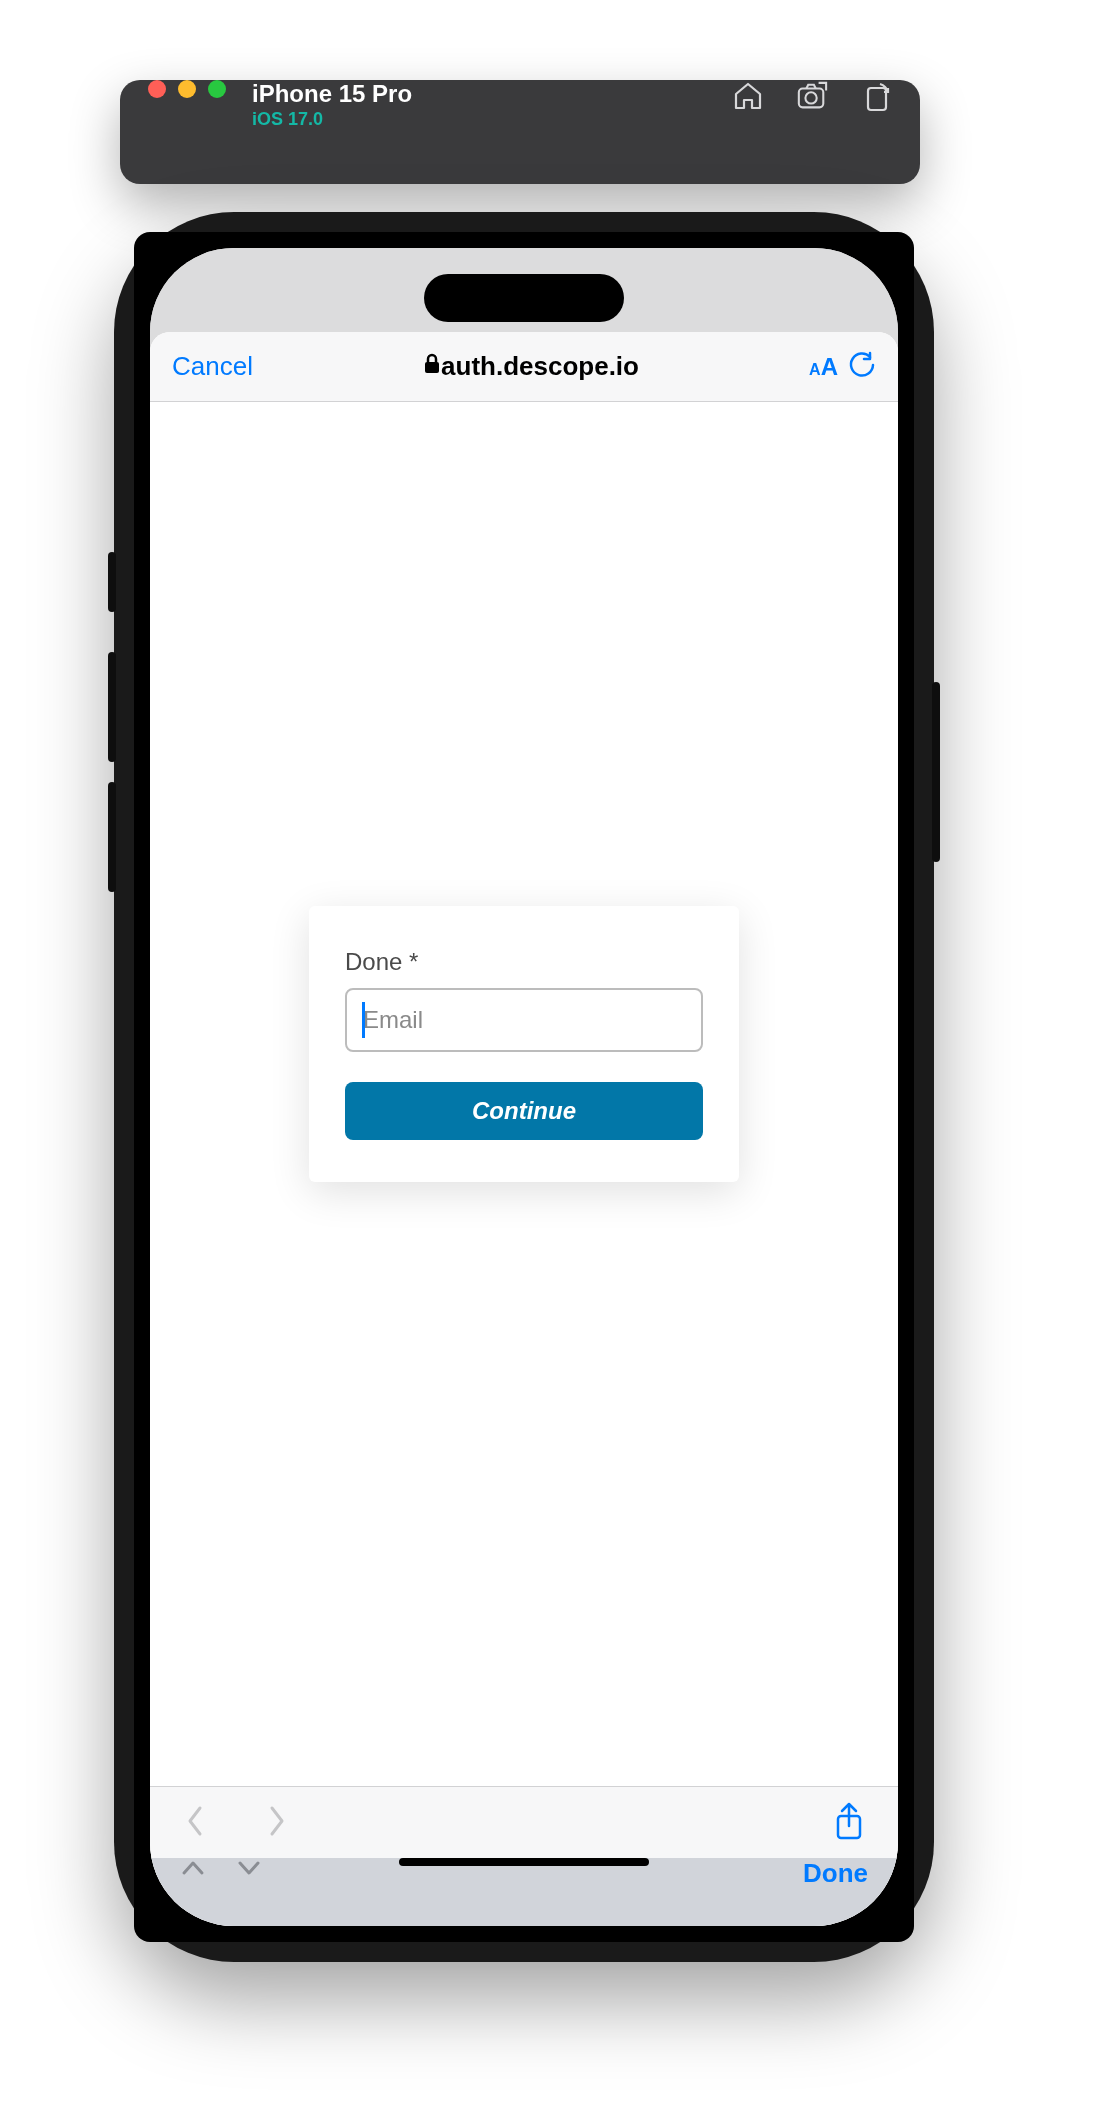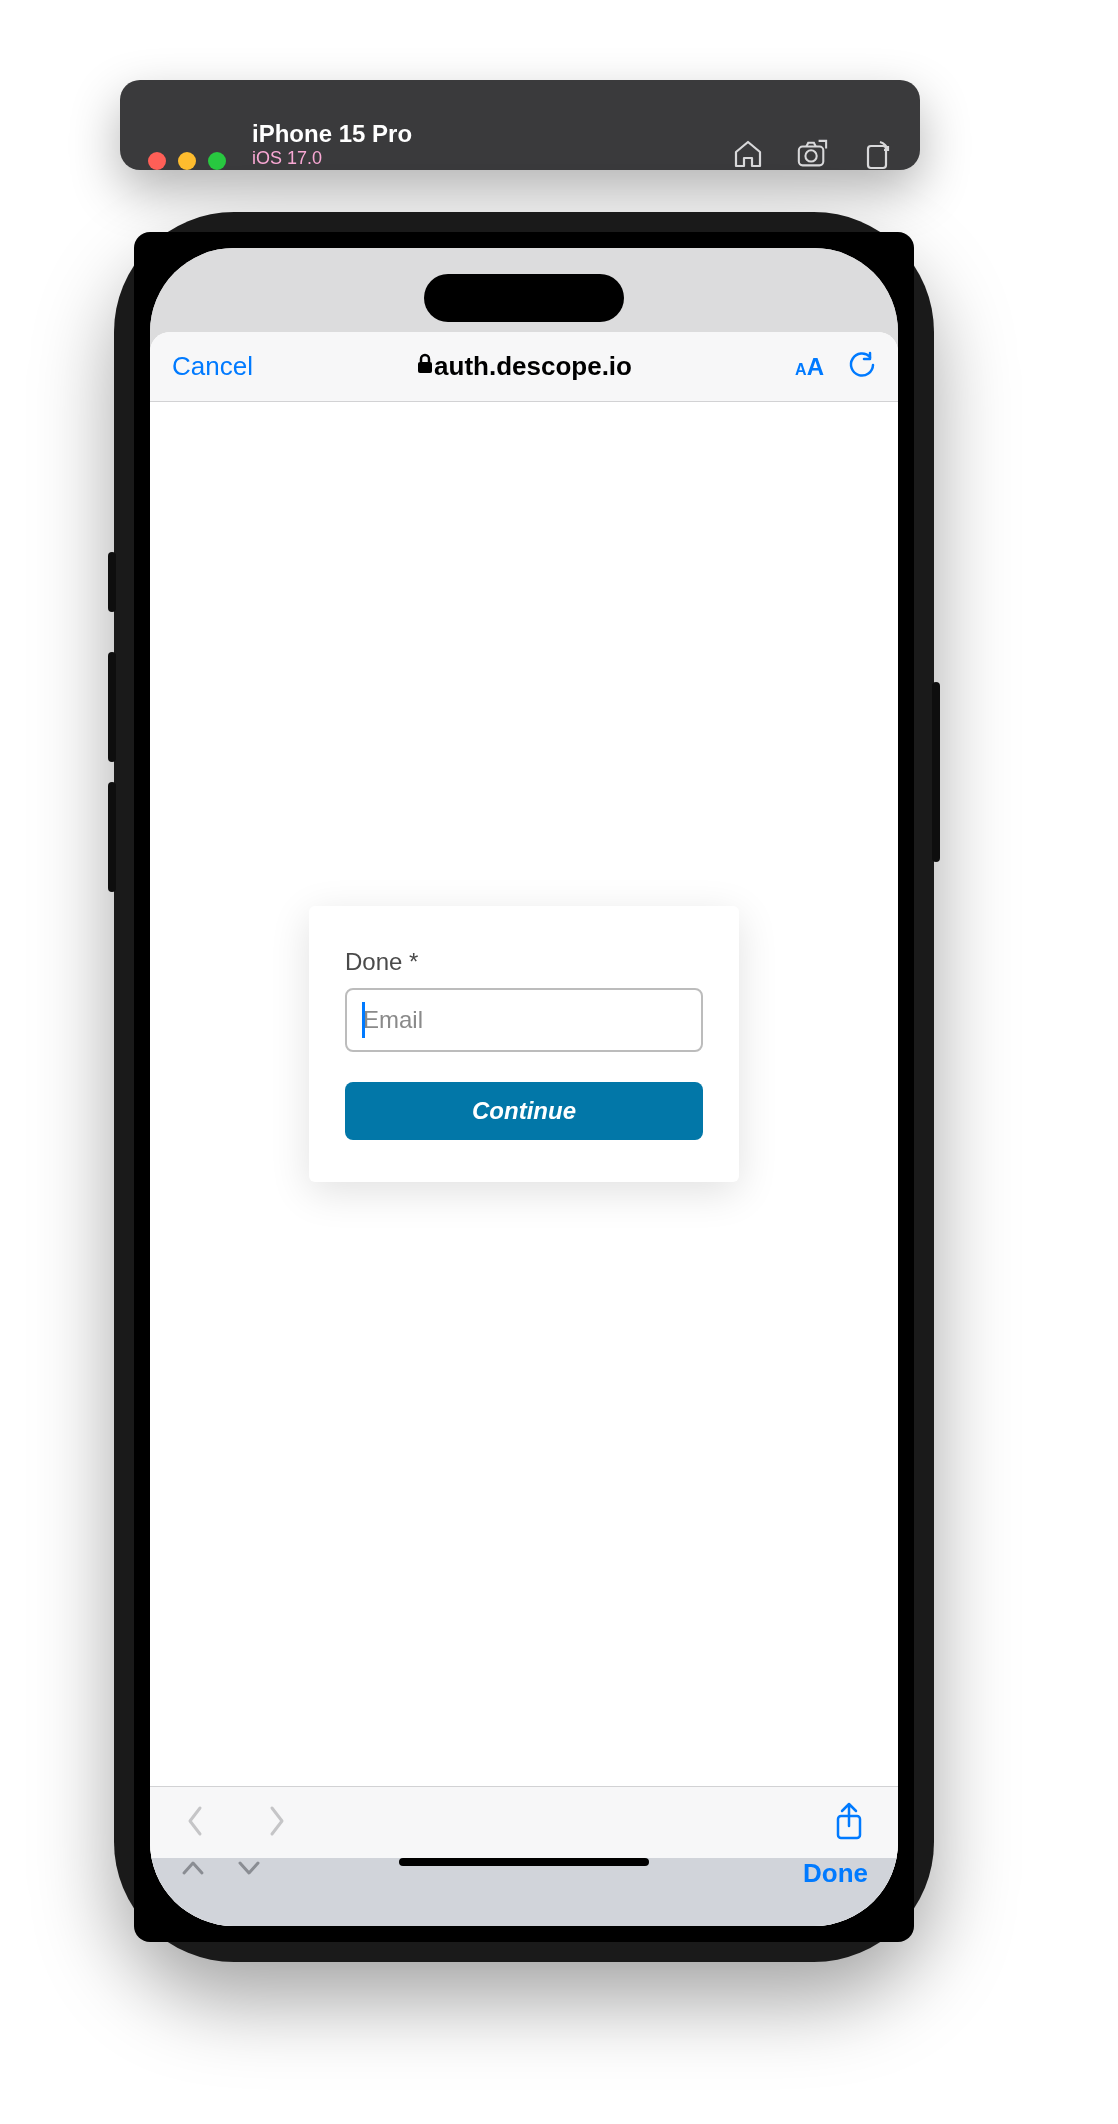--- a/index.html
+++ b/index.html
@@ -10,25 +10,25 @@
       font-family: -apple-system, BlinkMacSystemFont, "Segoe UI", Helvetica, Arial, sans-serif;
       position: relative;
     }
 
     
     .sim-bar {
       position: absolute;
       top: 80px;
       left: 120px;
       width: 800px;
-      height: 90px;
+      height: 104px;
       background: #3a3a3c;
       border-radius: 20px;
       display: flex;
-      align-items: flex-end;
+      align-items: flex-start;
       padding: 0 28px;
       box-shadow: 0 20px 50px rgba(0,0,0,0.3);
     }
     .traffic-lights {
       display: flex;
       gap: 12px;
       align-items: center;
     }
     .traffic-light {
       width: 18px;
@@ -43,22 +43,22 @@
       color: #fff;
       line-height: 1.2;
     }
     .sim-title {
       font-size: 24px;
       font-weight: 600;
       color: #fff;
     }
     .sim-subtitle {
       font-size: 18px;
-      font-weight: 400;
-      color: #f9a8d4;
+      font-weight: 700;
+      color: #14b8a6;
     }
     .sim-actions {
       margin-left: auto;
       display: flex;
       gap: 32px;
       align-items: center;
     }
     .sim-icon {
       width: 32px;
       height: 32px;
@@ -168,21 +168,21 @@
       font-weight: 600;
     }
     .lock-icon svg {
       width: 18px;
       height: 22px;
     }
     .aa-btn {
       color: #007aff;
       font-size: 24px;
       font-weight: 600;
-      margin-right: 14px;
+      margin-right: 0;
     }
     .aa-btn .small-a { font-size: 16px; }
     .reload-btn svg {
       width: 28px;
       height: 28px;
       stroke: #007aff;
       fill: none;
       stroke-width: 2.5;
     }
 

